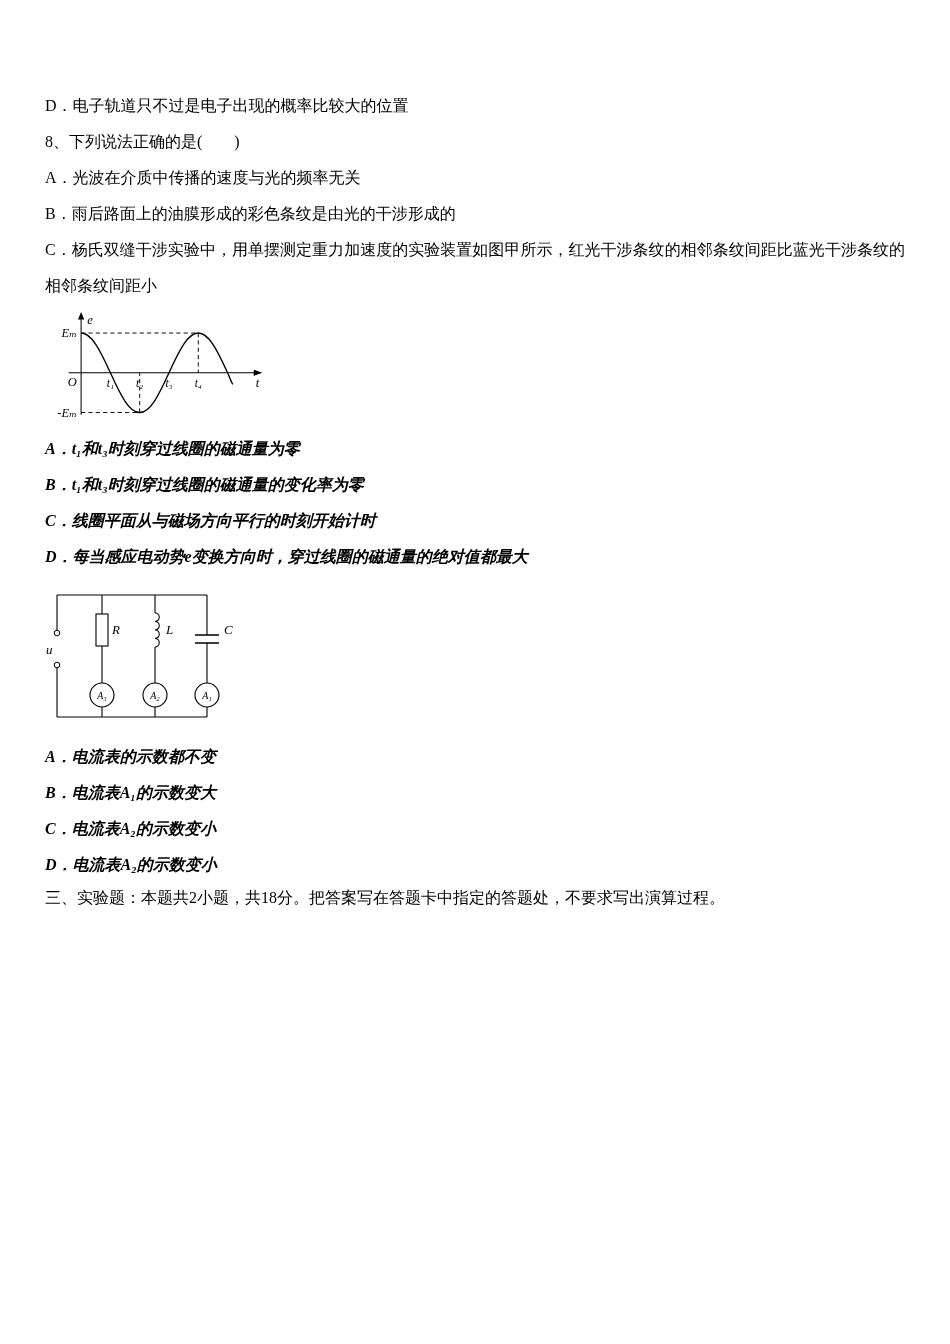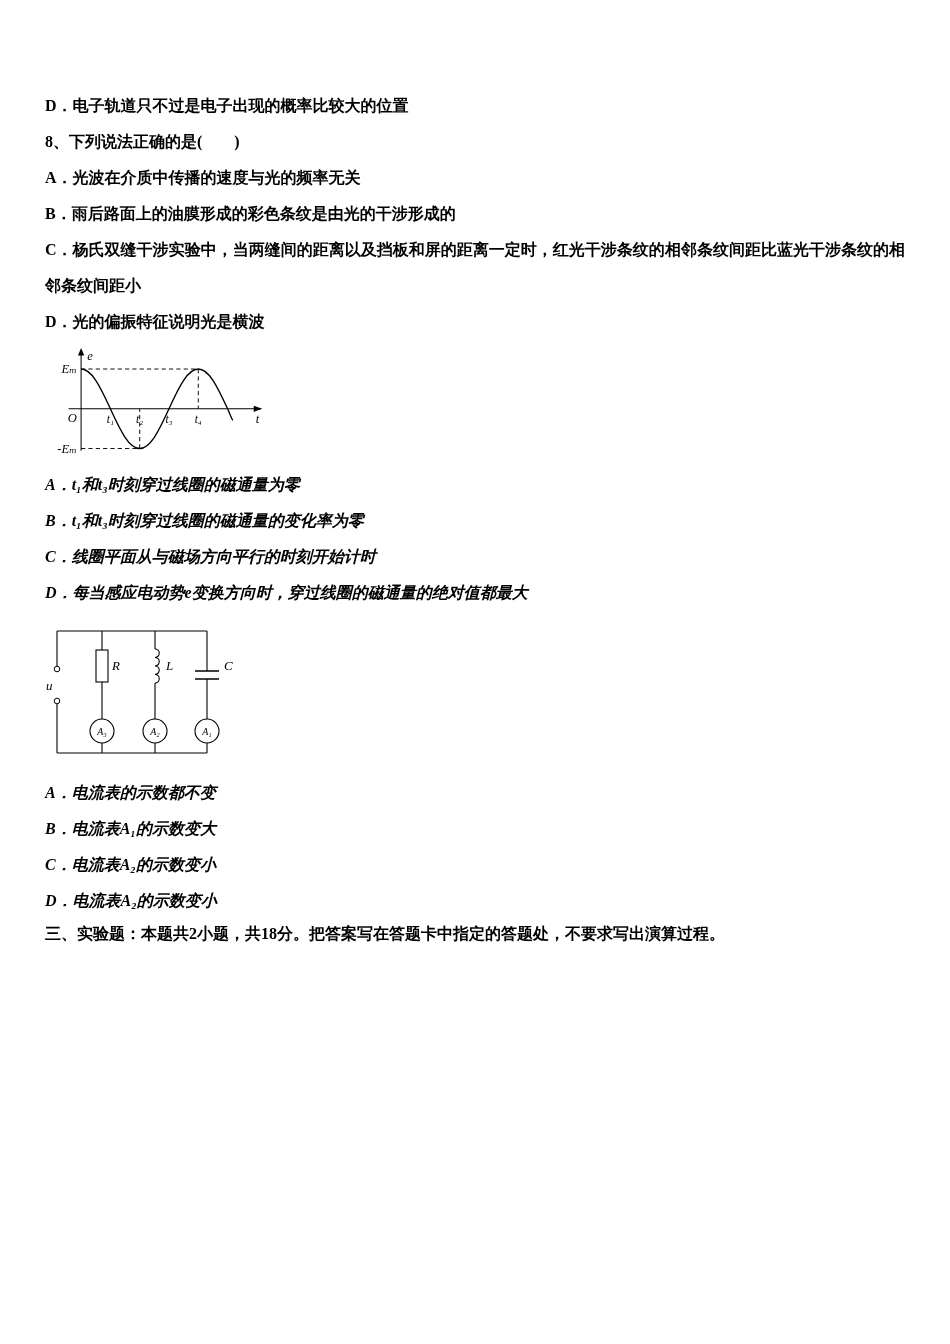--- a/index.html
+++ b/index.html
@@ -7,21 +7,21 @@
   body {
     width: 950px;
     height: 1344px;
     background: #ffffff;
     color: #000000;
     font-family: "Liberation Serif", "DejaVu Serif", serif;
     font-size: 16px;
     overflow: hidden;
   }
   .page { padding: 88px 45px 0 45px; }
-  p { margin: 0; line-height: 36px; text-align: justify; font-weight: bold; }
+  p { margin: 0; line-height: 36px; text-align: justify; }
   p.tight { line-height: 30px; }
   .bold { font-weight: bold; font-style: italic; }
   .figure { margin: 6px 0 8px 0; }
   .figure svg { display: block; }
   svg text {
     font-family: "Liberation Serif", "DejaVu Serif", serif;
     fill: #000;
   }
   .axis-label { font-style: italic; font-size: 12px; }
   .tick-label { font-style: italic; font-size: 11px; }
@@ -31,22 +31,21 @@
 </head>
 <body>
 
 <div class="page">
 
   <p>D．电子轨道只不过是电子出现的概率比较大的位置</p>
 
   <p>8、下列说法正确的是(　　)</p>
   <p>A．光波在介质中传播的速度与光的频率无关</p>
   <p>B．雨后路面上的油膜形成的彩色条纹是由光的干涉形成的</p>
-  <p>C．杨氏双缝干涉实验中，当两缝间的距离以及挡板和屏的距离一定时，红光干涉条纹的相邻条纹间距比蓝光干涉条纹的相邻条纹间距小</p>
-  <p>D．光的偏振特征说明光是横波</p>
+  <p>C．杨氏双缝干涉实验中，用单摆测定重力加速度的实验装置如图甲所示，红光干涉条纹的相邻条纹间距比蓝光干涉条纹的相邻条纹间距小</p>
 
 
   <div class="figure">
     <svg width="226" height="113" viewBox="0 0 215 108">
 
       <line x1="34" y1="6" x2="34" y2="100" stroke="#000" stroke-width="1"></line>
       <polygon points="31,9 34,2 37,9" fill="#000"></polygon>
       <line x1="22" y1="60" x2="206" y2="60" stroke="#000" stroke-width="1"></line>
       <polygon points="199,57 207,60 199,63" fill="#000"></polygon>
 

